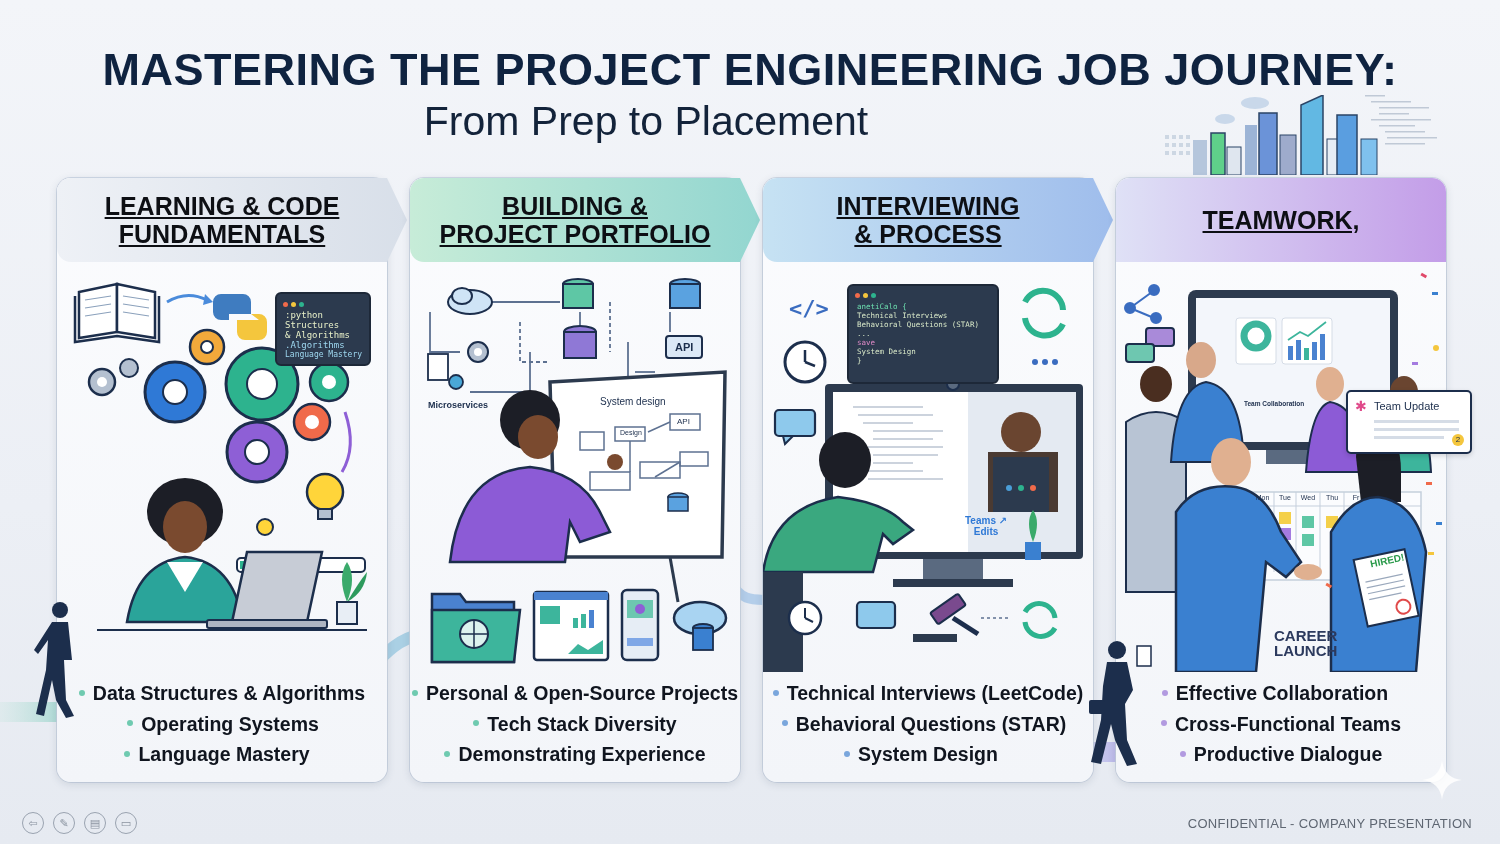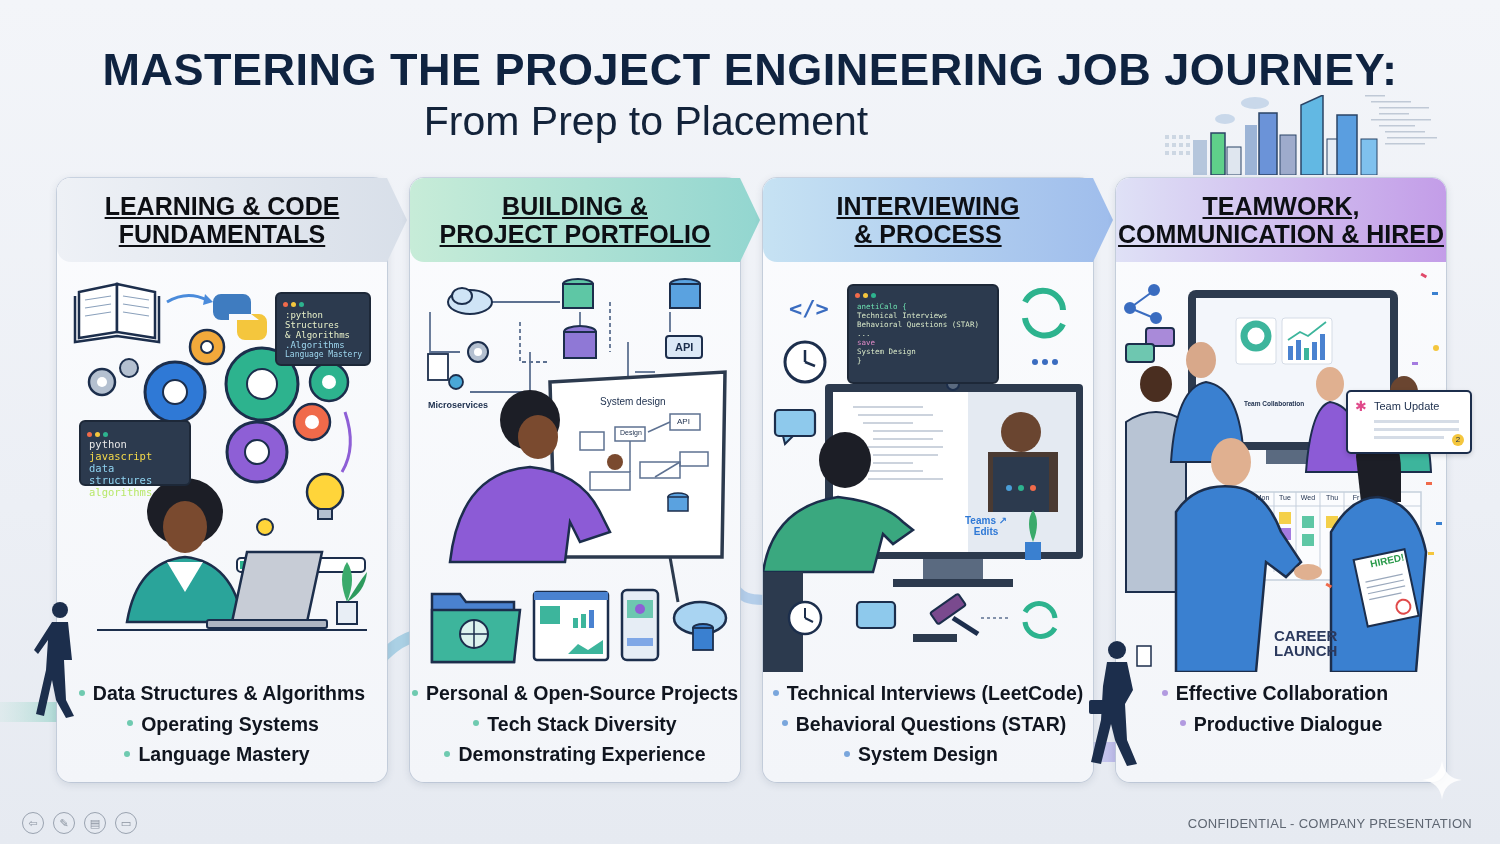--- a/index.html
+++ b/index.html
@@ -218,27 +218,20 @@
       <line x1="40" y1="358" x2="310" y2="358" stroke="#1c2e4c" stroke-width="2"></line>
     </svg>
     <div class="codebox" style="left:218px;top:20px;width:96px;height:74px;">
       <div class="dots"><span style="background:#f06a4a"></span><span style="background:#f4c63d"></span><span style="background:#2db38e"></span></div>
       <div>:python</div>
         <div>  Structures</div>
         <div>   &amp; Algorithms</div>
         <div style="color:#9ed8f0"> .Algorithms</div>
         <div style="color:#9ed8f0;font-size:8px">  Language Mastery</div>
     </div>
-    <div class="codebox" style="left:22px;top:148px;width:112px;height:66px;font-size:10.5px;line-height:12px;">
-      <div class="dots"><span style="background:#f06a4a"></span><span style="background:#f4c63d"></span><span style="background:#2db38e"></span></div>
-      <div style="color:#e8e8e8">python</div>
-        <div style="color:#f4d94a">javascript</div>
-        <div style="color:#8fd3f0">data structures</div>
-        <div style="color:#b8e86a">algorithms</div>
-    </div>
   </div>
   <div class="bullets">
     <div><span class="dot" style="background:#6fcab0"></span><span>Data Structures &amp; Algorithms</span></div>
     <div style="padding-left:2px"><span class="dot" style="background:#6fcab0"></span><span>Operating Systems</span></div>
     <div style="margin-left:-10px"><span class="dot" style="background:#6fcab0"></span><span>Language Mastery</span></div>
   </div>
 </div>
 
 <div class="col" style="left:410px">
   <div class="col-header h2">
@@ -454,21 +447,20 @@
     <div><span class="dot" style="background:#7aa6dc"></span><span>Technical Interviews (LeetCode)</span></div>
     <div style="margin-left:-8px"><span class="dot" style="background:#7aa6dc"></span><span>Behavioral Questions (STAR)</span></div>
     <div style="margin-left:-14px"><span class="dot" style="background:#7aa6dc"></span><span>System Design</span></div>
   </div>
 </div>
 
 <div class="col" style="left:1116px">
   <div class="col-header h4">
     <div>
         <div>TEAMWORK,</div>
-        <div>COMMUNICATION &amp; HIRED</div>
       </div>
   </div>
   <div class="illus">
     <svg width="330" height="400" viewBox="0 0 330 400">
       <g stroke="#3a6cc0" stroke-width="2">
           <line x1="14" y1="36" x2="36" y2="20"></line>
           <line x1="14" y1="36" x2="38" y2="46"></line>
           <circle cx="14" cy="36" r="5" fill="#3a6cc0"></circle>
           <circle cx="38" cy="18" r="5" fill="#3a6cc0"></circle>
           <circle cx="40" cy="46" r="5" fill="#3a6cc0"></circle>
@@ -567,20 +559,21 @@
         <span style="width:24px;text-align:center">Fr</span>
     </div>
     <div style="position:absolute;left:254px;top:283px;font-size:10px;font-weight:700;color:#2a9a4a;transform:rotate(-12deg)">HIRED!</div>
     <div style="position:absolute;left:158px;top:356px;font-size:15px;font-weight:700;color:#2c3a5e;text-align:left;line-height:15px">
       <div>CAREER</div>
         <div>LAUNCH</div>
     </div>
   </div>
   <div class="bullets">
     <div style="margin-left:-12px"><span class="dot" style="background:#b29ae0"></span><span>Effective Collaboration</span></div>
+    <div><span class="dot" style="background:#b29ae0"></span><span>Cross-Functional Teams</span></div>
     <div><span class="dot" style="background:#b29ae0"></span><span>Productive Dialogue</span></div>
   </div>
 </div>
 
 <svg style="position:absolute;left:30px;top:600px" width="60" height="120" viewBox="0 0 60 120">
   <circle cx="30" cy="10" r="8" fill="#1c2e4c"></circle>
   <path d="M22,22 L38,22 L42,60 L34,60 L36,100 L44,116 L36,118 L26,100 L22,80 L14,116 L6,114 L16,70 L18,40 L8,54 L4,50 Z" fill="#1c2e4c"></path>
 </svg>
 <svg style="position:absolute;left:1085px;top:640px" width="70" height="130" viewBox="0 0 70 130">
   <circle cx="32" cy="10" r="9" fill="#1c2e4c"></circle>

